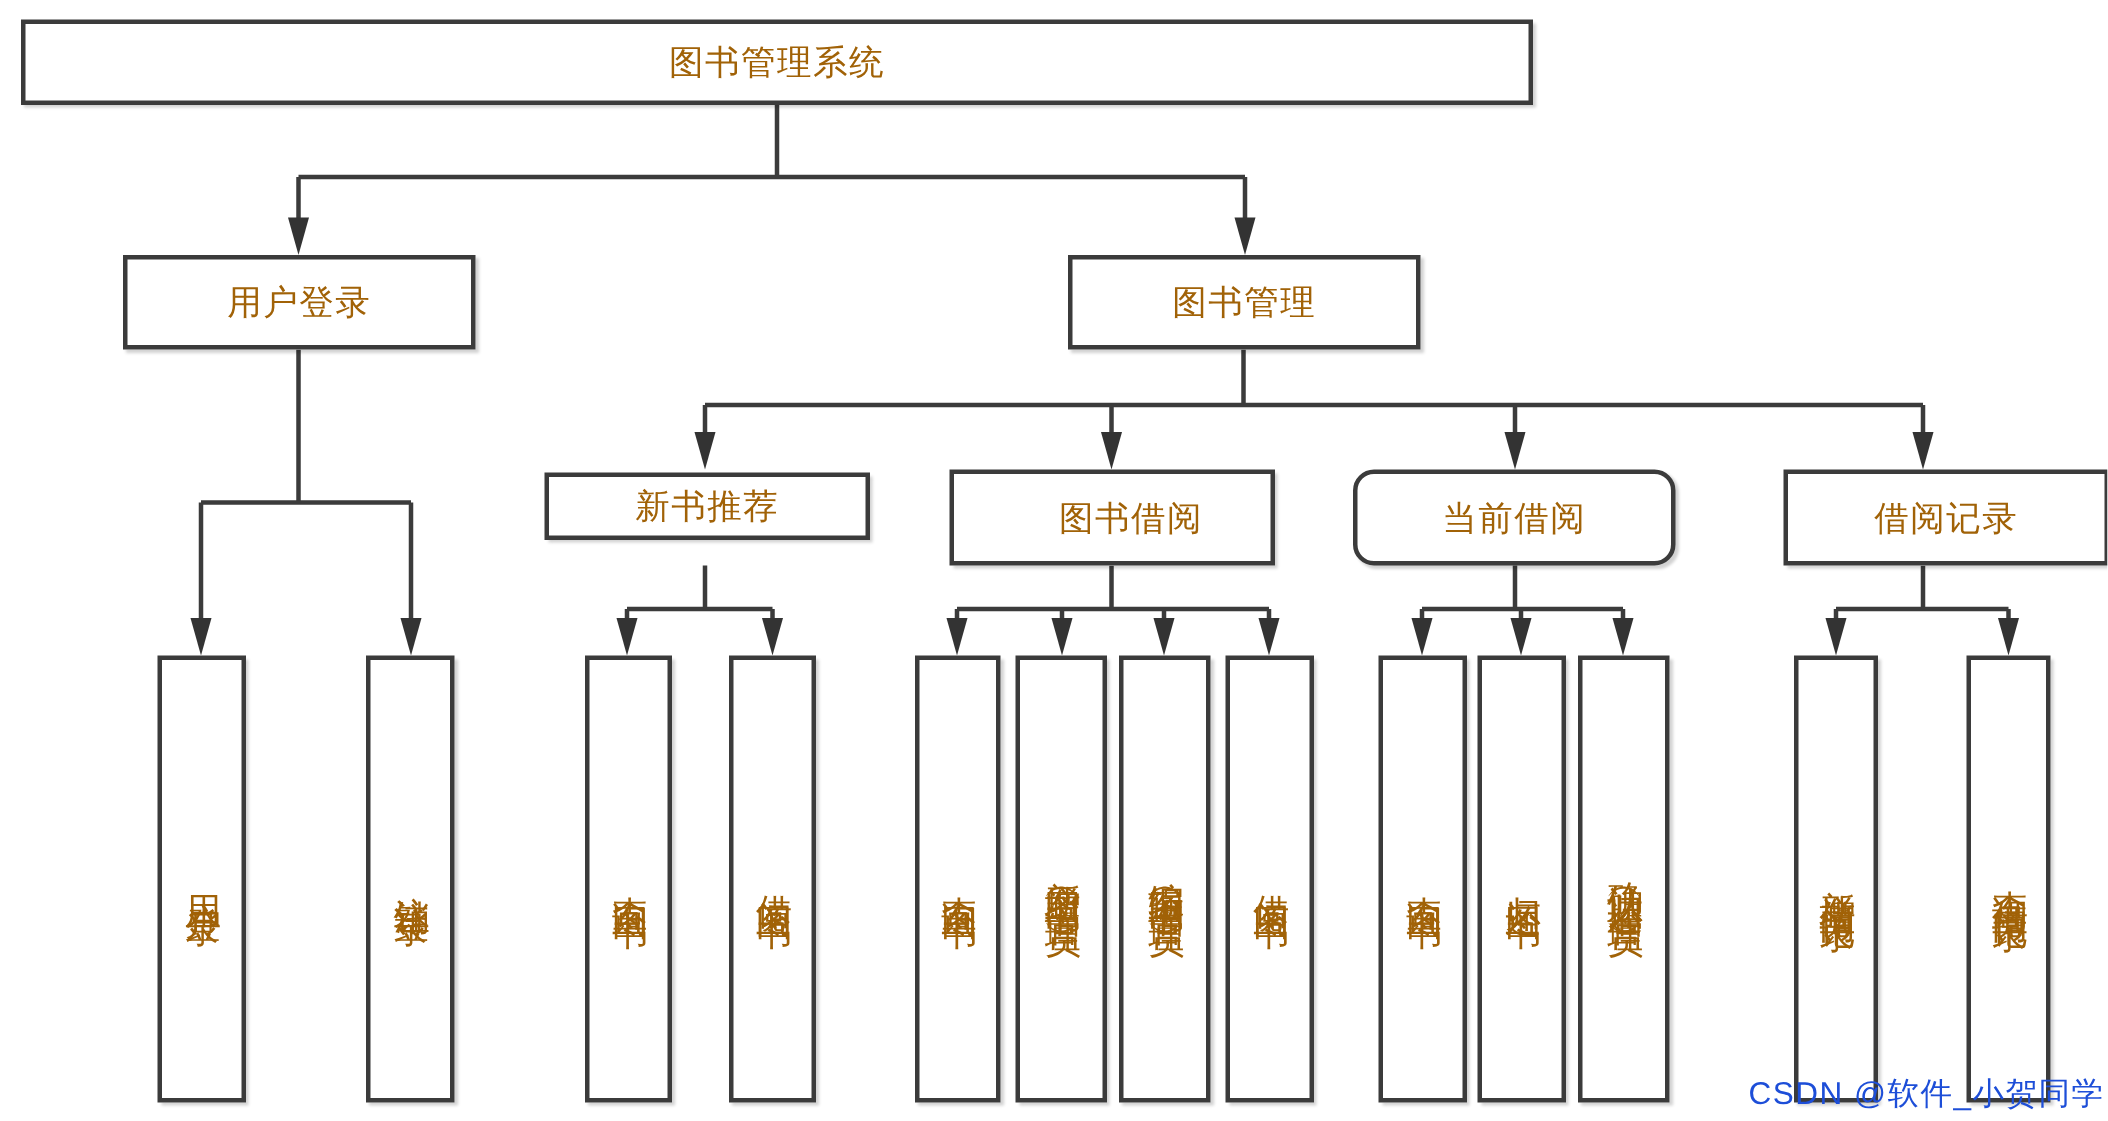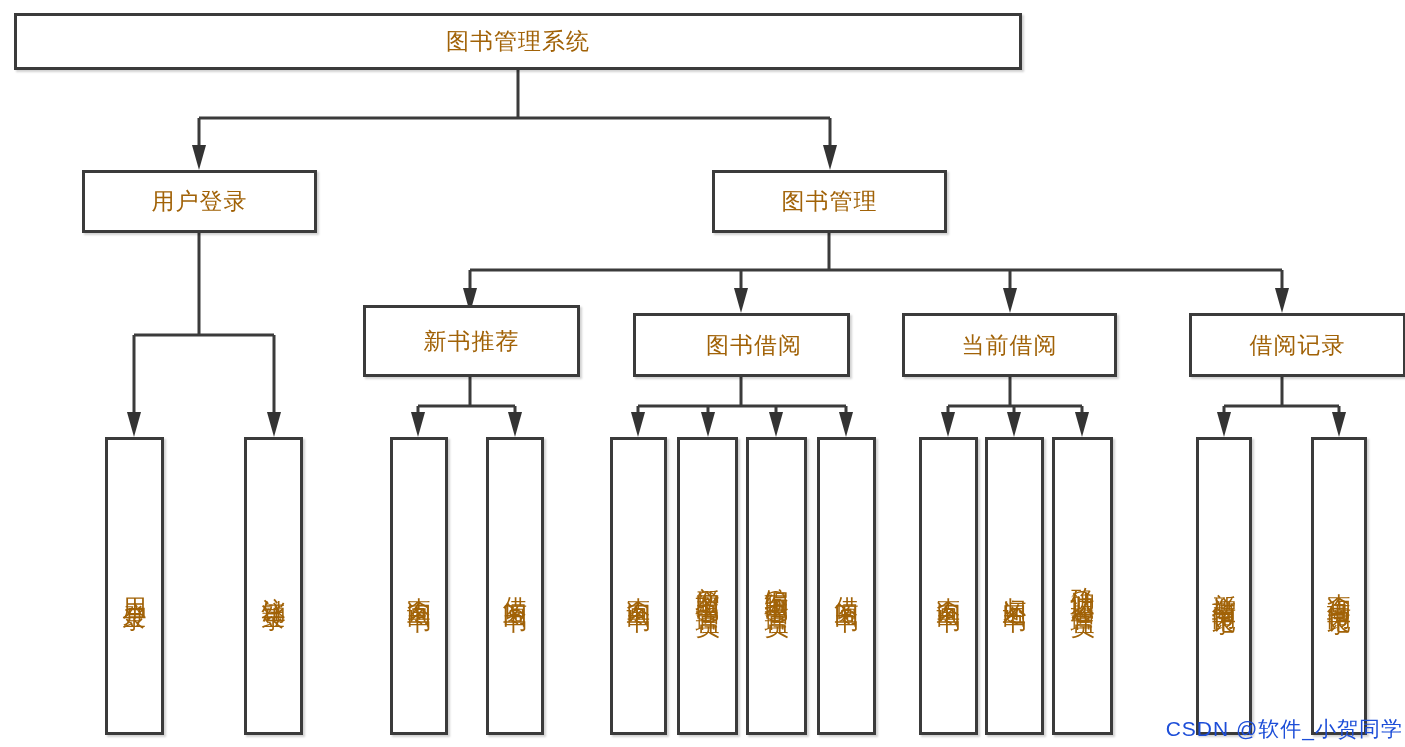--- a/index.html
+++ b/index.html
@@ -92,27 +92,27 @@
     <span>图书管理系统</span>
   </div>
 
   <div class="node h" style="left:82px;top:170px;width:235px;height:63px;">
     <span>用户登录</span>
   </div>
   <div class="node h" style="left:712px;top:170px;width:235px;height:63px;">
     <span>图书管理</span>
   </div>
 
-  <div class="node h" style="left:363px;top:305px;width:217px;height:72px;">
+  <div class="node h" style="left:363px;top:315px;width:217px;height:45px;">
     <span>新书推荐</span>
   </div>
   <div class="node h" style="left:633px;top:313px;width:217px;height:64px;padding-left:25px;">
     <span>图书借阅</span>
   </div>
-  <div class="node h" style="left:902px;top:313px;width:215px;height:64px;">
+  <div class="node h" style="left:902px;top:313px;width:215px;height:64px;border-radius:14px;">
     <span>当前借阅</span>
   </div>
   <div class="node h" style="left:1173px;top:313px;width:217px;height:64px;margin-left:16px;">
     <span>借阅记录</span>
   </div>
 
   <div class="node v" style="left:105px;top:437px;width:59px;height:298px;">
     <span>用户登录</span>
   </div>
   <div class="node v" style="left:244px;top:437px;width:59px;height:298px;">

